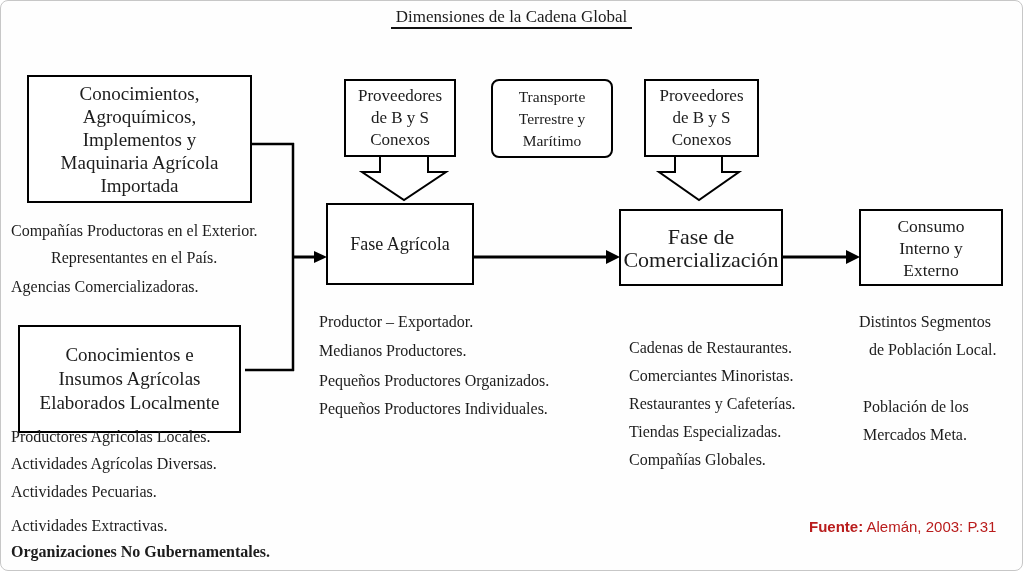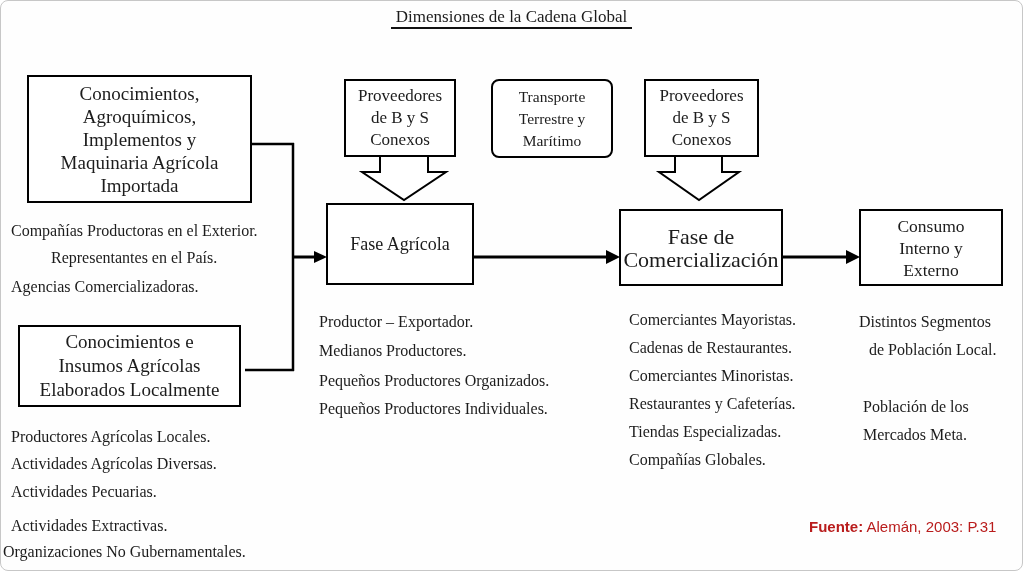--- a/index.html
+++ b/index.html
@@ -79,21 +79,21 @@
   <div id="title">
     <span class="tl">Dimensiones de la Cadena Global</span>
   </div>
 
   <div class="box" style="left:26px;top:74px;width:225px;height:128px;font-size:19px;line-height:23px;">Conocimientos,
 Agroquímicos,
 Implementos y
 Maquinaria Agrícola
 Importada</div>
 
-  <div class="box" style="left:17px;top:324px;width:223px;height:82px;font-size:19px;line-height:24px;">Conocimientos e
+  <div class="box" style="left:17px;top:324px;width:223px;height:108px;font-size:19px;line-height:24px;">Conocimientos e
 Insumos Agrícolas
 Elaborados Localmente</div>
 
   <div class="box" style="left:343px;top:78px;width:112px;height:78px;font-size:17px;line-height:22px;">Proveedores
 de B y S
 Conexos</div>
 
   <div class="box" style="left:490px;top:78px;width:122px;height:79px;font-size:15.5px;line-height:22px;border-radius:8px;">Transporte
 Terrestre y
 Marítimo</div>
@@ -112,28 +112,27 @@
 Externo</div>
 
   <div class="t" style="left:10px;top:220px;">Compañías Productoras en el Exterior.</div>
   <div class="t" style="left:10px;top:247px;margin-left:40px;">Representantes en el País.</div>
   <div class="t" style="left:10px;top:276px;">Agencias Comercializadoras.</div>
 
   <div class="t" style="left:10px;top:426px;">Productores Agrícolas Locales.</div>
   <div class="t" style="left:10px;top:453px;">Actividades Agrícolas Diversas.</div>
   <div class="t" style="left:10px;top:481px;">Actividades Pecuarias.</div>
   <div class="t" style="left:10px;top:515px;">Actividades Extractivas.</div>
-  <div class="t" style="left:2px;top:541px;">Organizaciones No Gubernamentales.</div>
+  <div class="t" style="left:10px;top:541px;font-weight:bold;">Organizaciones No Gubernamentales.</div>
 
   <div class="t" style="left:318px;top:311px;">Productor – Exportador.</div>
   <div class="t" style="left:318px;top:340px;">Medianos Productores.</div>
   <div class="t" style="left:318px;top:370px;">Pequeños Productores Organizados.</div>
   <div class="t" style="left:318px;top:398px;">Pequeños Productores Individuales.</div>
 
-  <div class="t" style="left:628px;top:309px;">Comerciantes Mayoristas.</div>
   <div class="t" style="left:628px;top:337px;">Cadenas de Restaurantes.</div>
   <div class="t" style="left:628px;top:365px;">Comerciantes Minoristas.</div>
   <div class="t" style="left:628px;top:393px;text-align:center;">Restaurantes y Cafeterías.</div>
   <div class="t" style="left:628px;top:421px;">Tiendas Especializadas.</div>
   <div class="t" style="left:628px;top:449px;">Compañías Globales.</div>
 
   <div class="t" style="left:858px;top:311px;">Distintos Segmentos</div>
   <div class="t" style="left:868px;top:339px;">de Población Local.</div>
   <div class="t" style="left:862px;top:396px;">Población de los</div>
   <div class="t" style="left:862px;top:424px;">Mercados Meta.</div>

